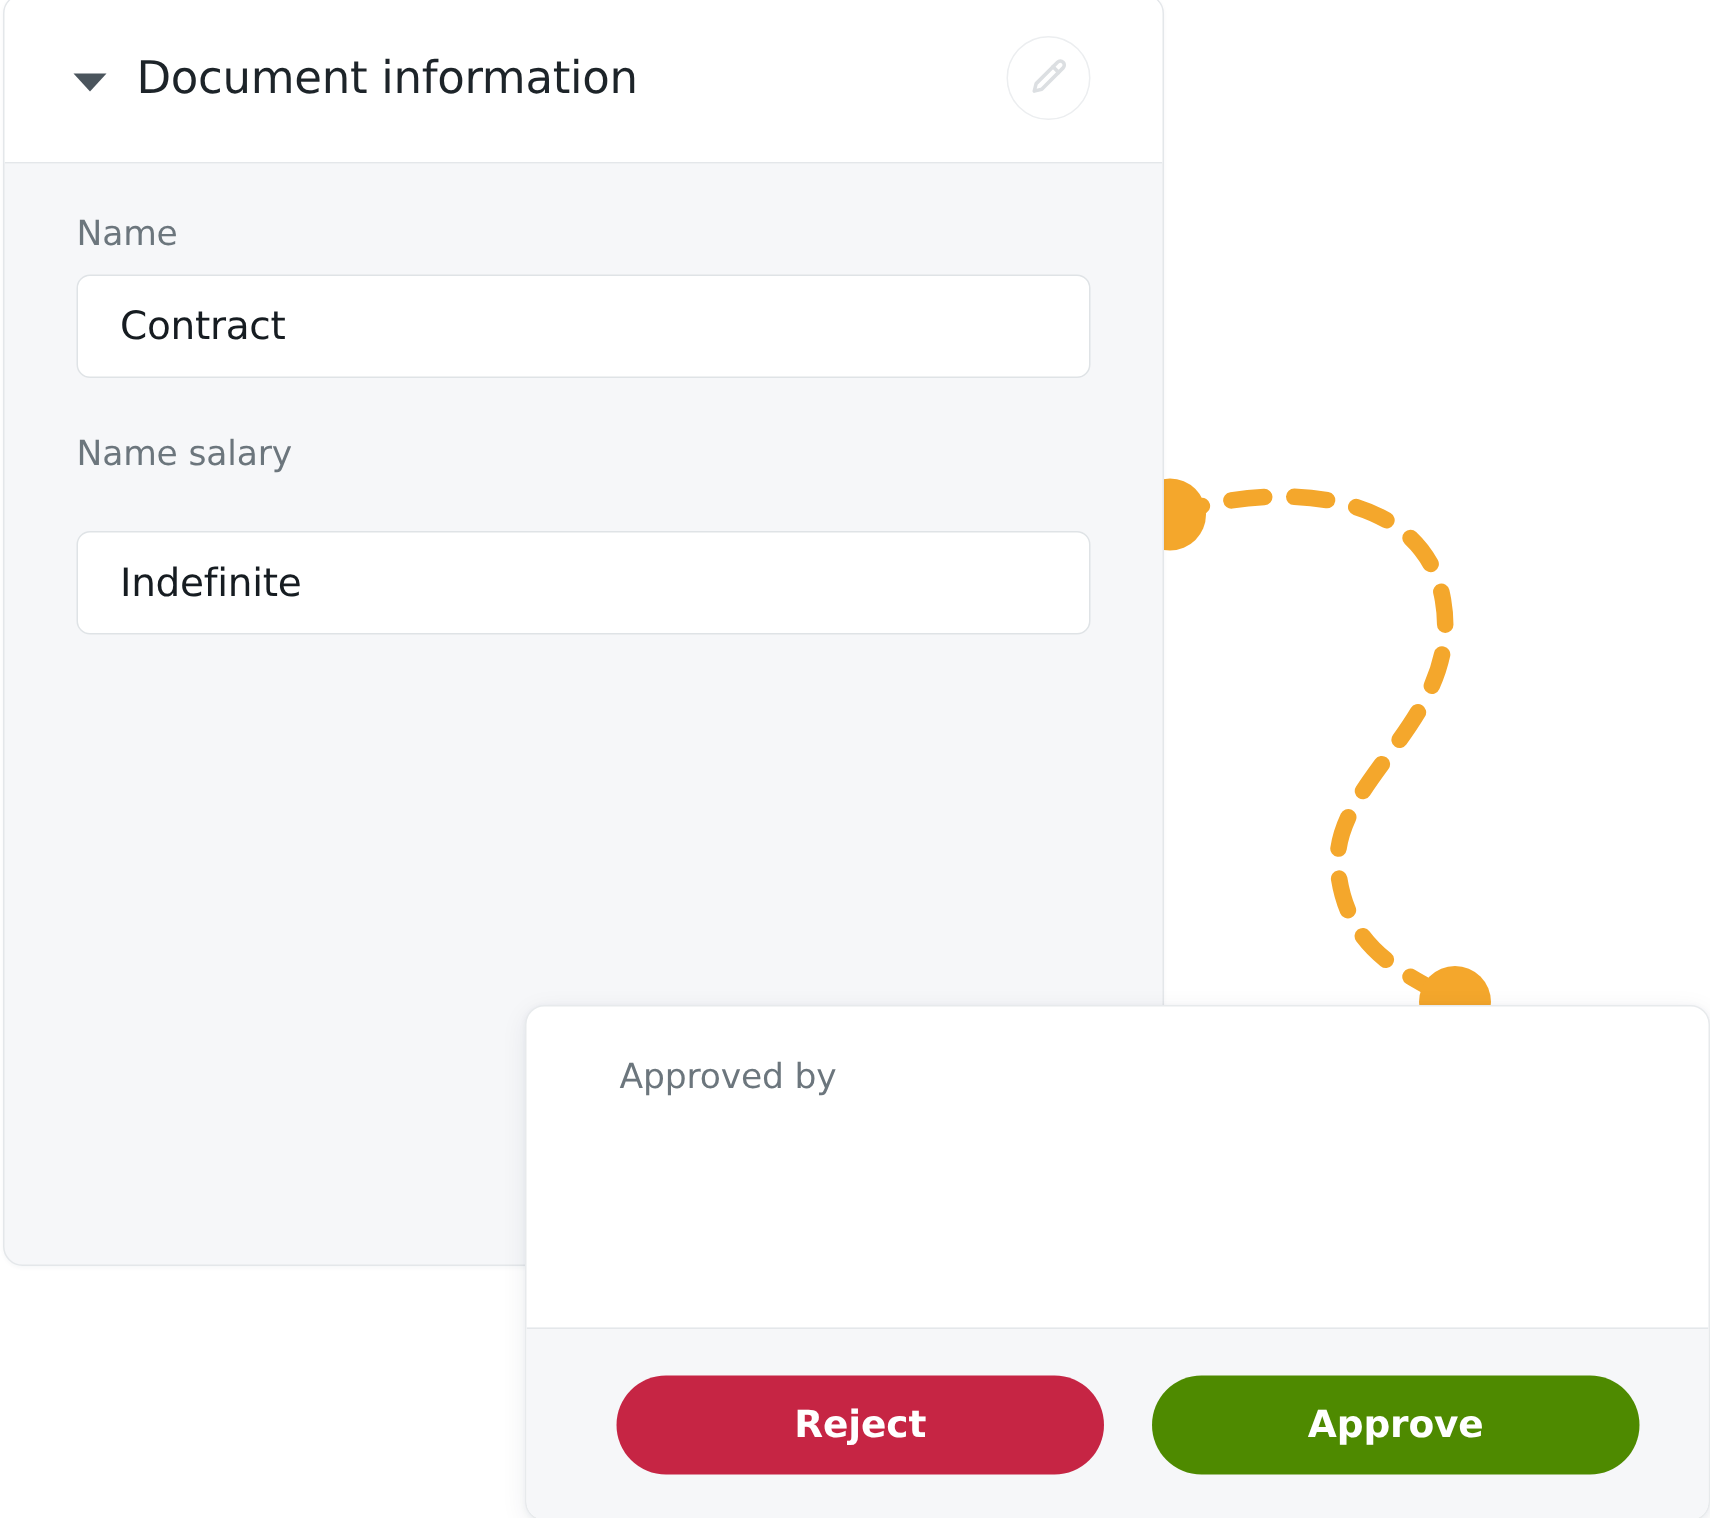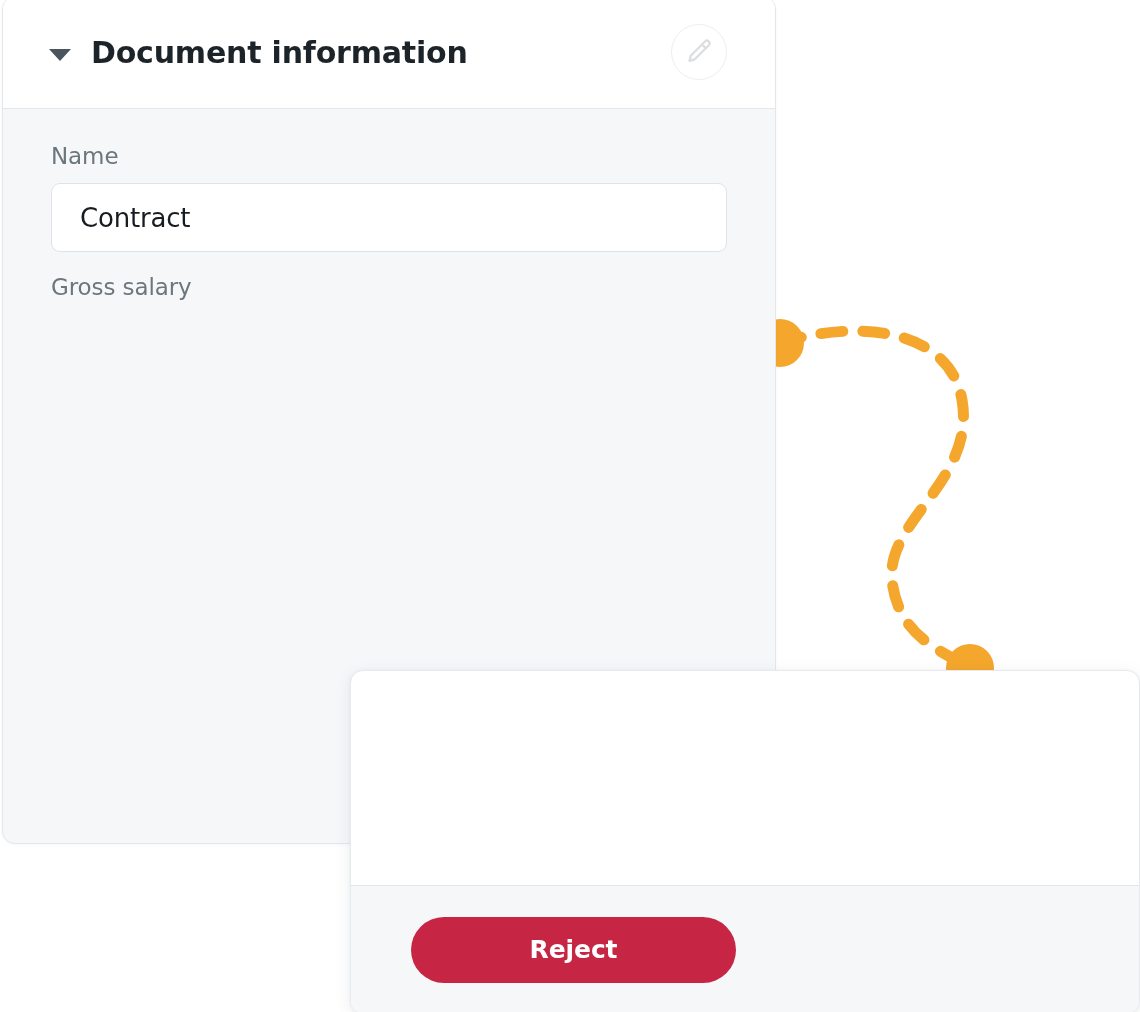--- a/index.html
+++ b/index.html
@@ -45,21 +45,21 @@
     height: 0;
     border-left: 11px solid transparent;
     border-right: 11px solid transparent;
     border-top: 12px solid #4b555d;
     margin-right: 20px;
     margin-top: 4px;
     flex: none;
   }
   .card-title {
     font-size: 30px;
-    font-weight: bold;
+    font-weight: normal;
     color: #1d2429;
     letter-spacing: -0.2px;
     white-space: nowrap;
   }
   .edit-circle {
     position: absolute;
     right: 48px;
     top: 27px;
     width: 56px;
     height: 56px;
@@ -69,21 +69,21 @@
     display: flex;
     align-items: center;
     justify-content: center;
     box-sizing: border-box;
   }
   .edit-circle svg { display: block; }
 
   .doc-card-body {
     padding: 34px 48px 0 48px;
   }
-  .field { margin-bottom: 22px; }
+  .field { margin-bottom: 38px; }
   .field-label {
     font-size: 23px;
     color: #6c767d;
     margin-bottom: 14px;
     letter-spacing: -0.1px;
   }
   .field-control {
     position: relative;
     height: 69px;
     background: #ffffff;
@@ -195,33 +195,38 @@
 
     <div class="field">
       <div class="field-label">Name</div>
       <div class="field-control">
         <span class="field-value">Contract</span>
       </div>
     </div>
 
 
     <div class="field">
-      <div class="field-label">Gross salary</div>
-    </div>
-
-    <div class="field">
+      <div class="field-label">Name salary</div>
+    </div>
+
+    <div class="field">
+      <div class="field-control">
+        <span class="field-value">Indefinite</span>
+      </div>
     </div>
 
   </div>
 </div>
 
 <div class="approve-card">
 
   <div class="approve-body">
     <div class="field">
+      <div class="field-label">Approved by</div>
     </div>
   </div>
 
   <div class="approve-footer">
     <button class="btn btn-reject">Reject</button>
+    <button class="btn btn-approve">Approve</button>
   </div>
 
 </div>
 
 </body></html>

